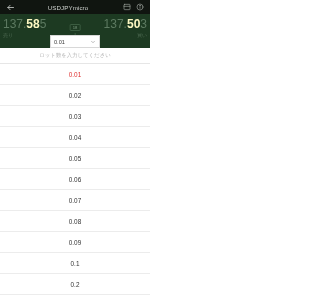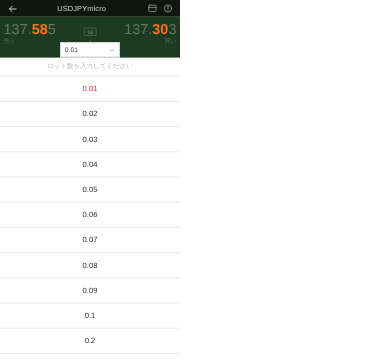--- a/index.html
+++ b/index.html
@@ -65,21 +65,21 @@
   .quote .side.sell { left: 3px; text-align: left; }
   .quote .side.buy  { right: 3px; text-align: right; }
 
   .price {
     font-size: 12px;
     color: #5d7a61;
     line-height: 13px;
     white-space: nowrap;
   }
   .price .big {
-    color: #f97316;
+    color: #fef9c3;
     font-weight: bold;
   }
   .sidelabel {
     font-size: 5px;
     color: #4f6b53;
     line-height: 7px;
     margin-top: 1px;
   }
 
   
@@ -199,21 +199,21 @@
     <div class="price"><span>137.</span><span class="big">58</span><span>5</span></div>
     <div class="sidelabel">売り</div>
   </div>
 
   <div class="spread">
     <div class="badge">18</div>
     <div class="stem"></div>
   </div>
 
   <div class="side buy">
-    <div class="price"><span>137.</span><span class="big">30</span><span>3</span></div>
+    <div class="price"><span>137.</span><span class="big">50</span><span>3</span></div>
     <div class="sidelabel">買い</div>
   </div>
 
 </div>
 
 <div class="lotbox">
   <div class="val">0.01</div>
   <div class="chev">
     <svg width="6" height="6" viewBox="0 0 24 24" fill="none" stroke="#9a9a9a" stroke-width="2.6" stroke-linecap="round" stroke-linejoin="round">
       <polyline points="6,9 12,15 18,9"></polyline>

